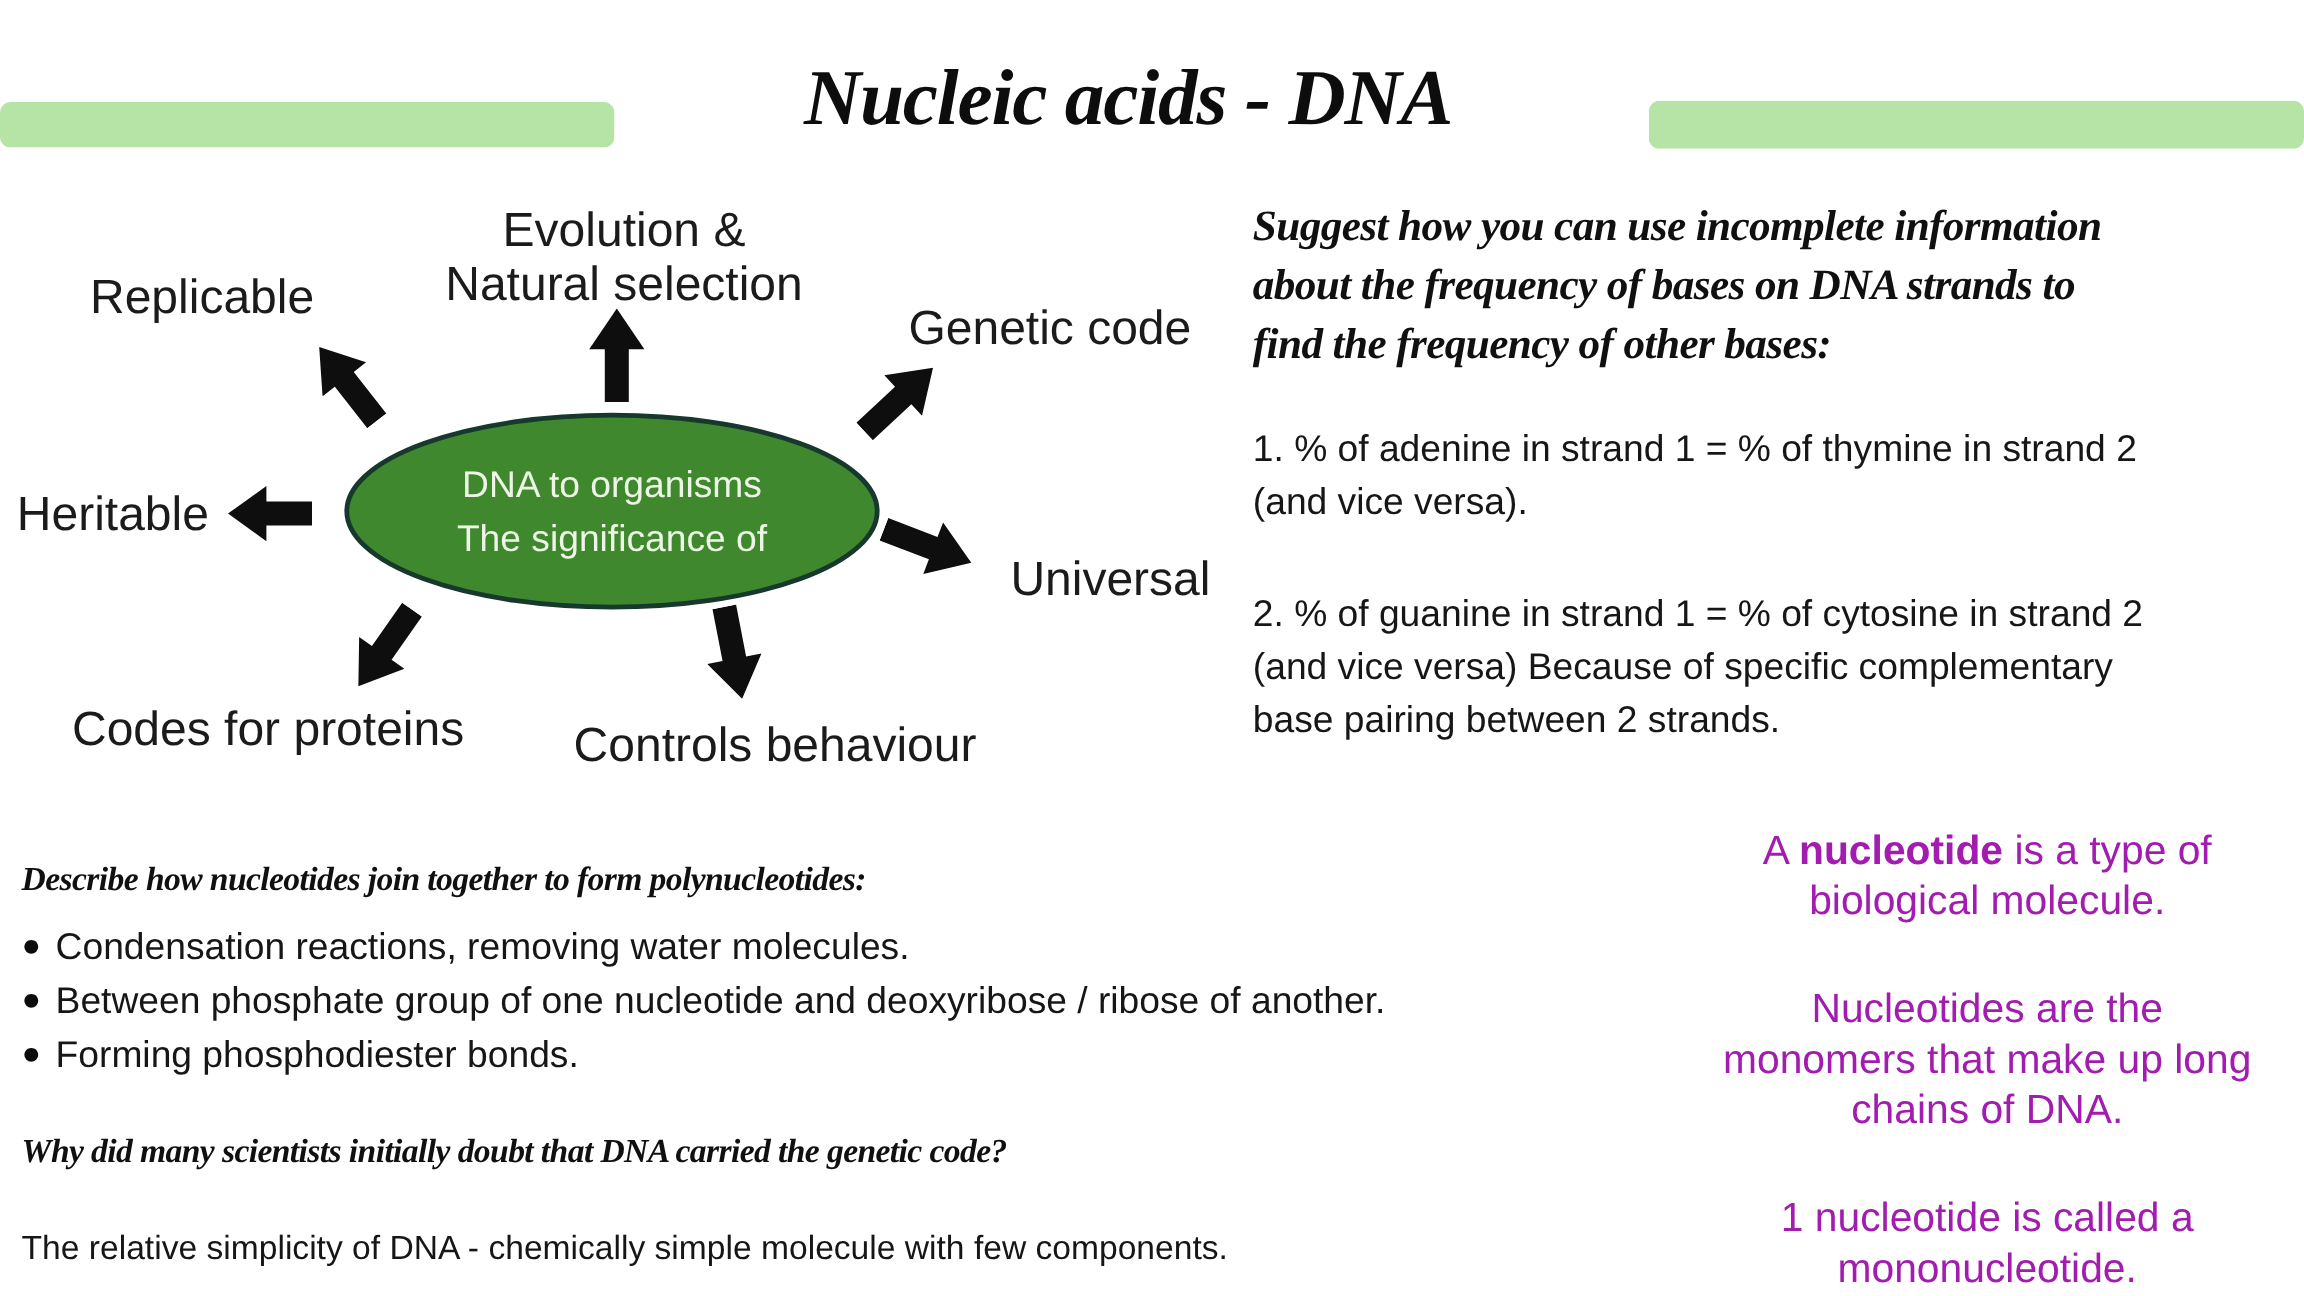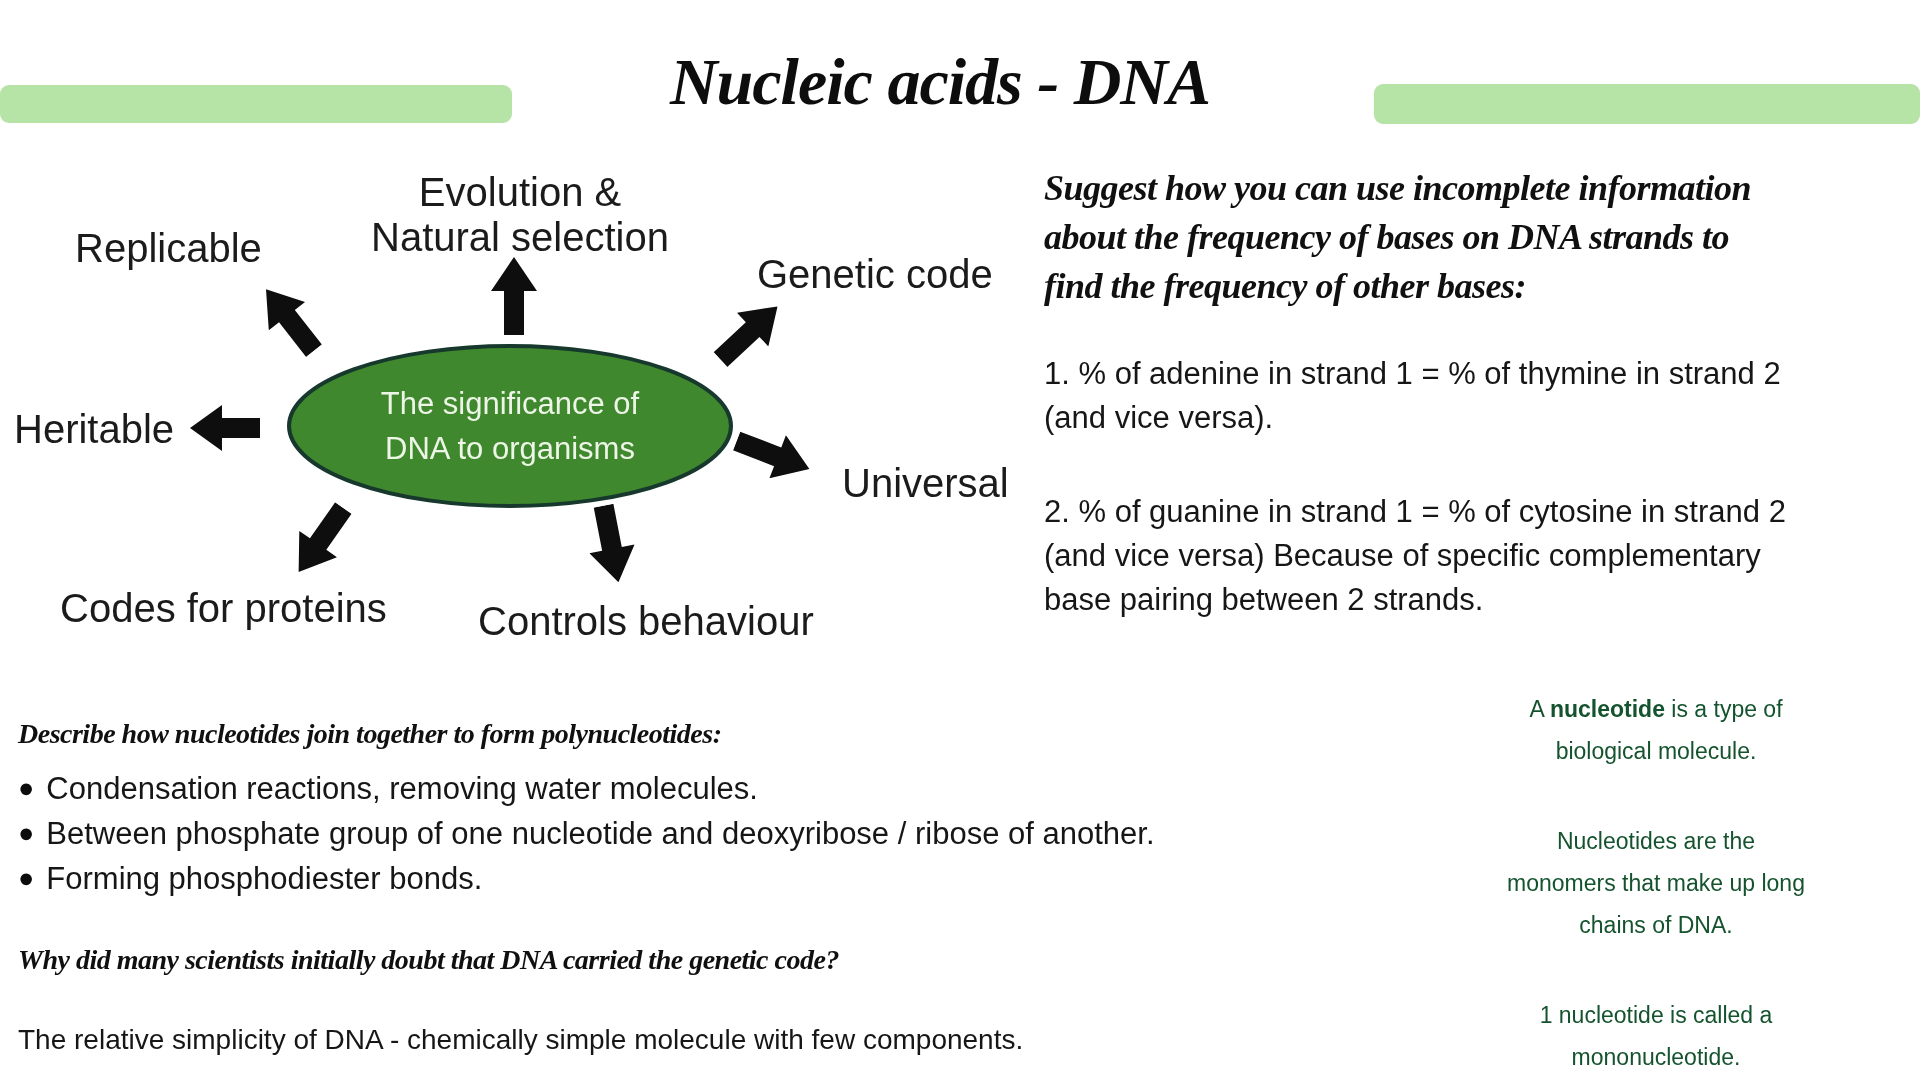--- a/index.html
+++ b/index.html
@@ -29,21 +29,21 @@
   .bases-a{left:1044px;width:880px;font-size:31px;line-height:44px;}
 
   
   .bl-q{left:18px;width:1180px;font-size:28px;line-height:48px;letter-spacing:-0.5px;}
   .bullet-list{left:18px;top:768px;width:1400px;}
   .bullet-row{display:flex;align-items:flex-start;height:45px;font-size:31px;line-height:41px;}
   .bullet-mark{font-size:27px;line-height:41px;margin-right:12px;color:#0c0c0c;}
   .bl-a{left:18px;top:990px;width:1400px;font-size:28px;line-height:44px;margin-top:28px;}
 
   
-  .notes{left:1398px;top:688px;width:516px;text-align:center;font-size:23px;line-height:42px;color:#14532d;}
+  .notes{left:1398px;top:688px;width:516px;text-align:center;font-size:34px;line-height:42px;color:#a21caf;}
   .note-p{margin:0 0 48px 0;}
   .note-p:last-child{margin-bottom:0;}
   .bold{font-weight:700;}
 </style>
 </head>
 <body>
 
 <div class="slide">
 
   <svg class="accent-bar" style="left:0;top:85px" width="512" height="38" viewBox="0 0 512 38">
@@ -81,22 +81,22 @@
     <polygon points="23,0 46,34 33,34 33,78 13,78 13,34 0,34"></polygon>
   </svg>
   <svg class="arrow" style="left:588px;top:505px;transform:rotate(169deg);" width="46" height="78" viewBox="0 0 46 78">
     <polygon points="23,0 46,34 33,34 33,78 13,78 13,34 0,34"></polygon>
   </svg>
 
   <svg class="ellipse-svg" width="448" height="166" viewBox="0 0 448 166">
     <ellipse cx="224" cy="83" rx="221" ry="80" stroke-width="4" fill="#3f882e" stroke="#17382c"></ellipse>
   </svg>
   <div class="ellipse-text">
+    <div>DNA to organisms</div>
     <div>The significance of</div>
-    <div>DNA to organisms</div>
   </div>
 
   <div class="serif-q bases-q abs">
     <div>Suggest how you can use incomplete information</div>
     <div>about the frequency of bases on DNA strands to</div>
     <div>find the frequency of other bases:</div>
   </div>
   <div class="bases-a abs" style="top:352px;">
     <div>1. % of adenine in strand 1 = % of thymine in strand 2</div>
     <div>(and vice versa).</div>

